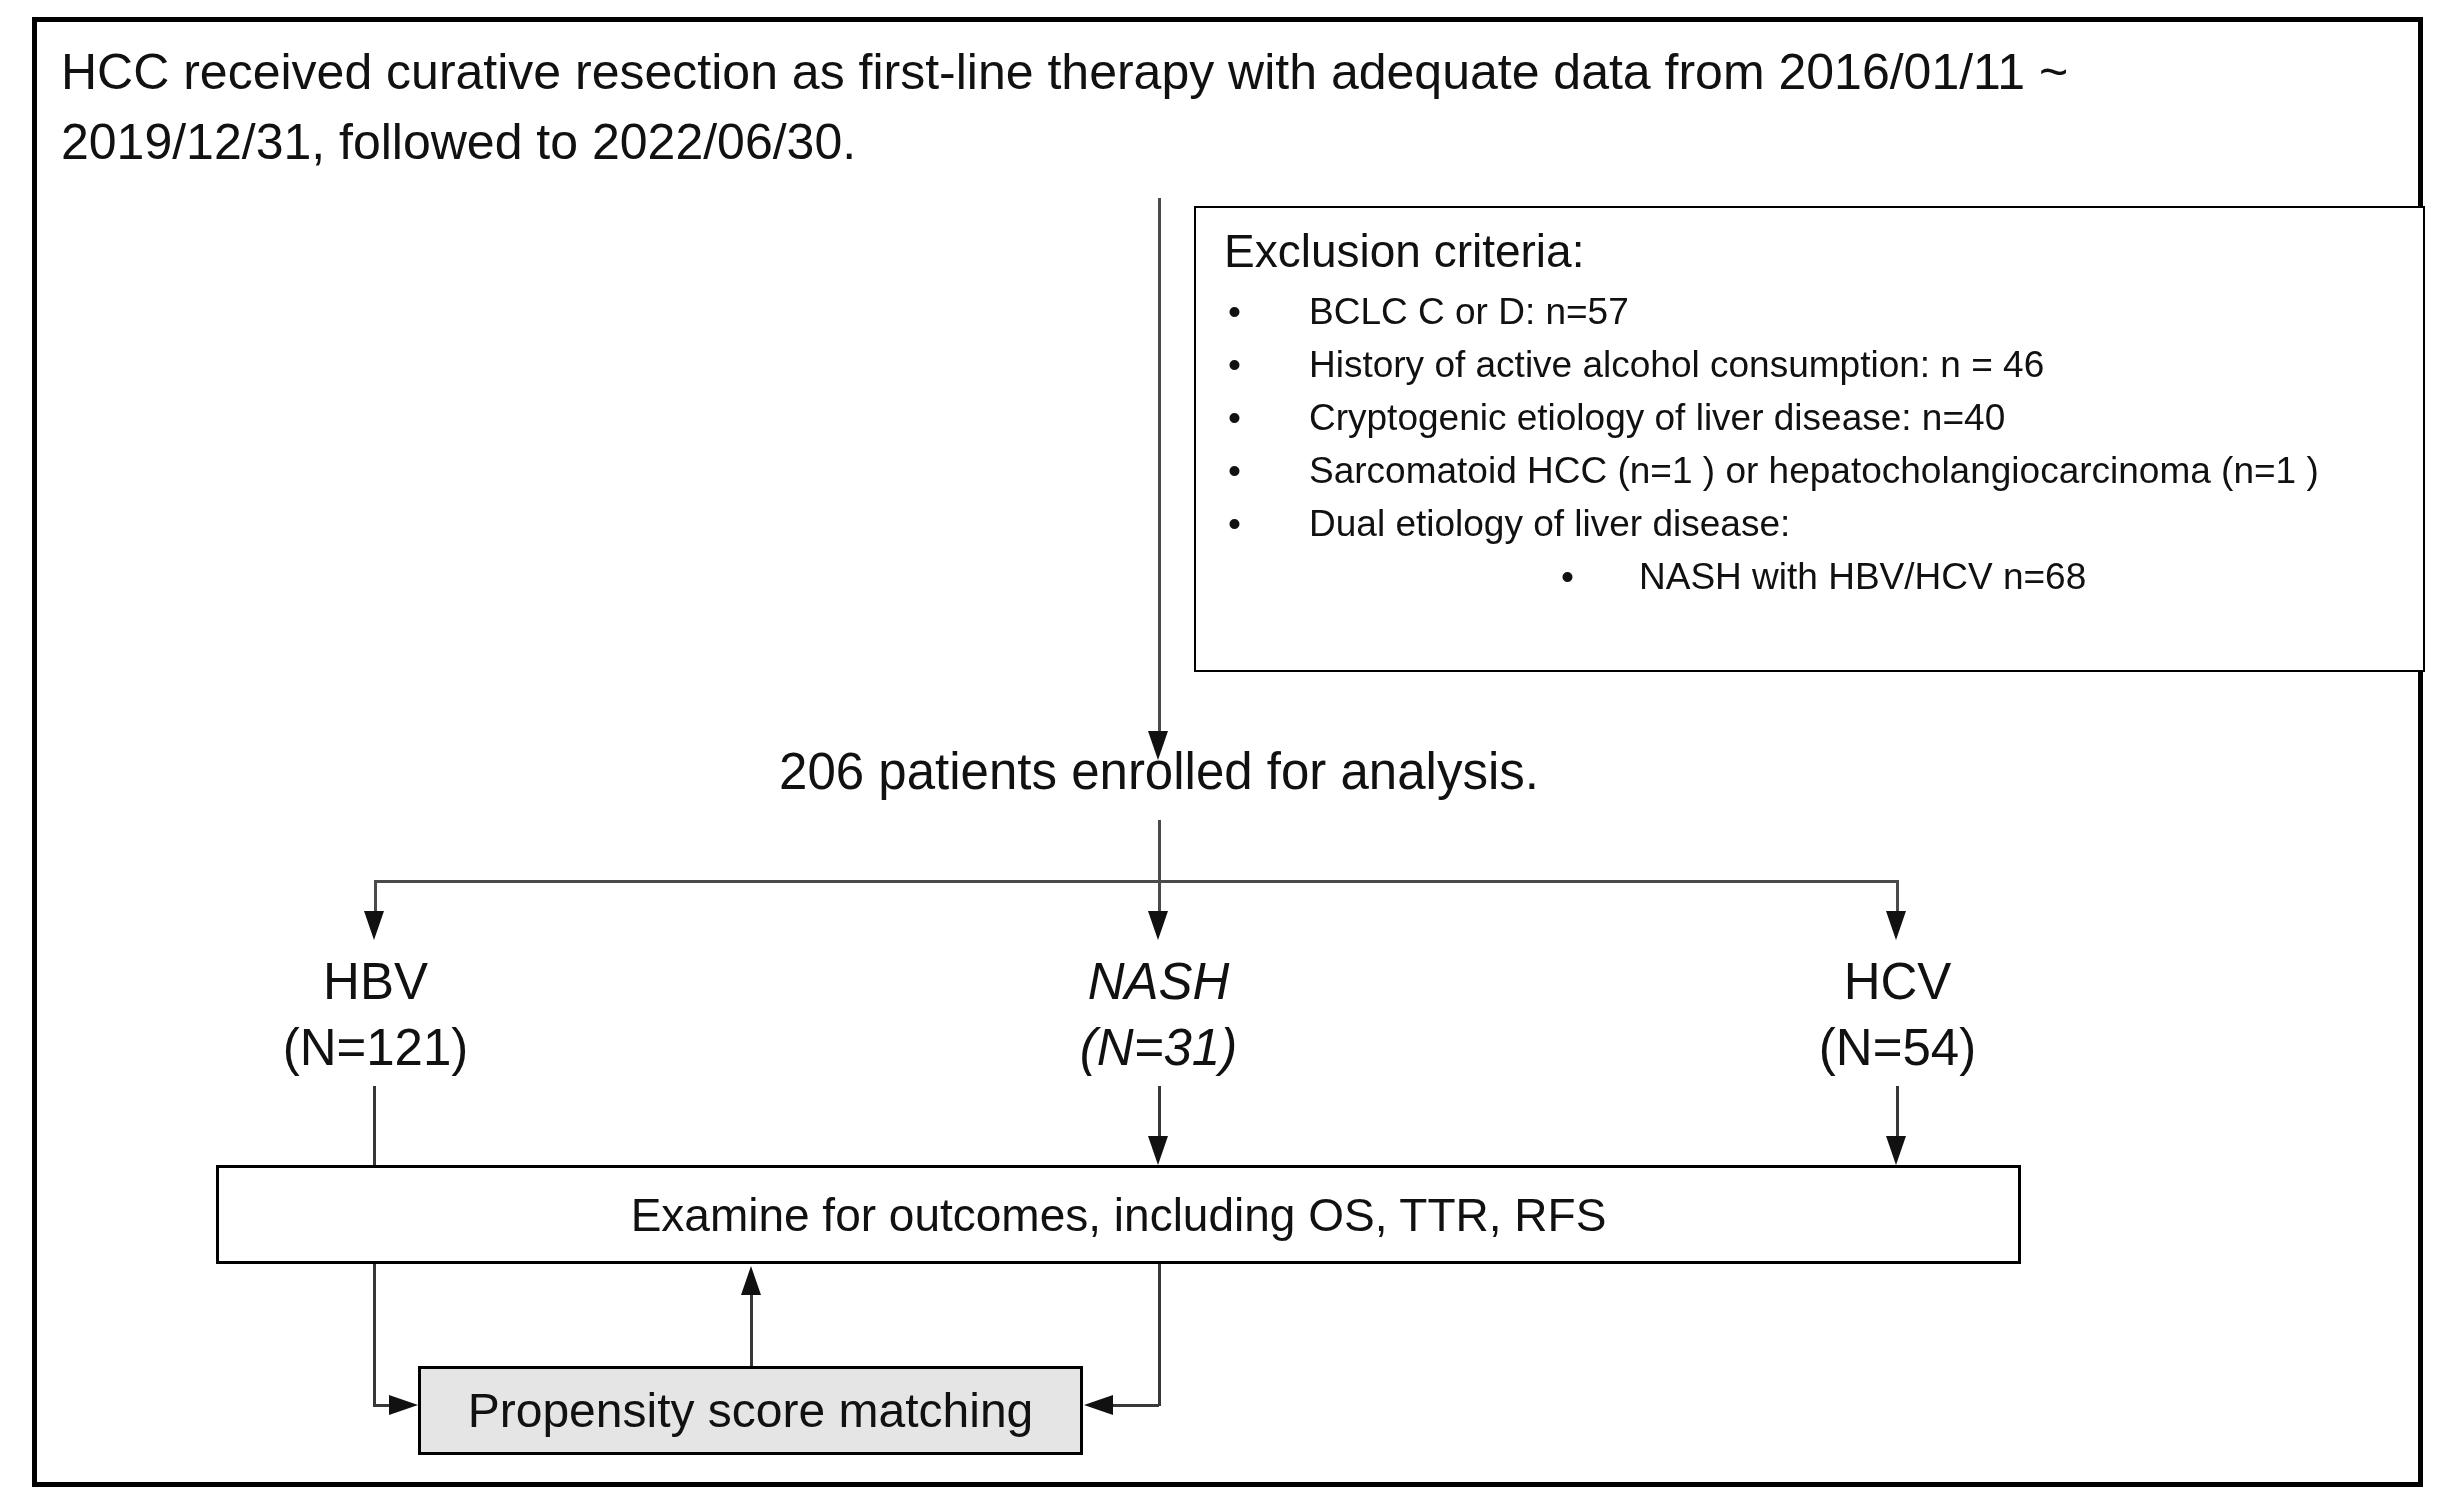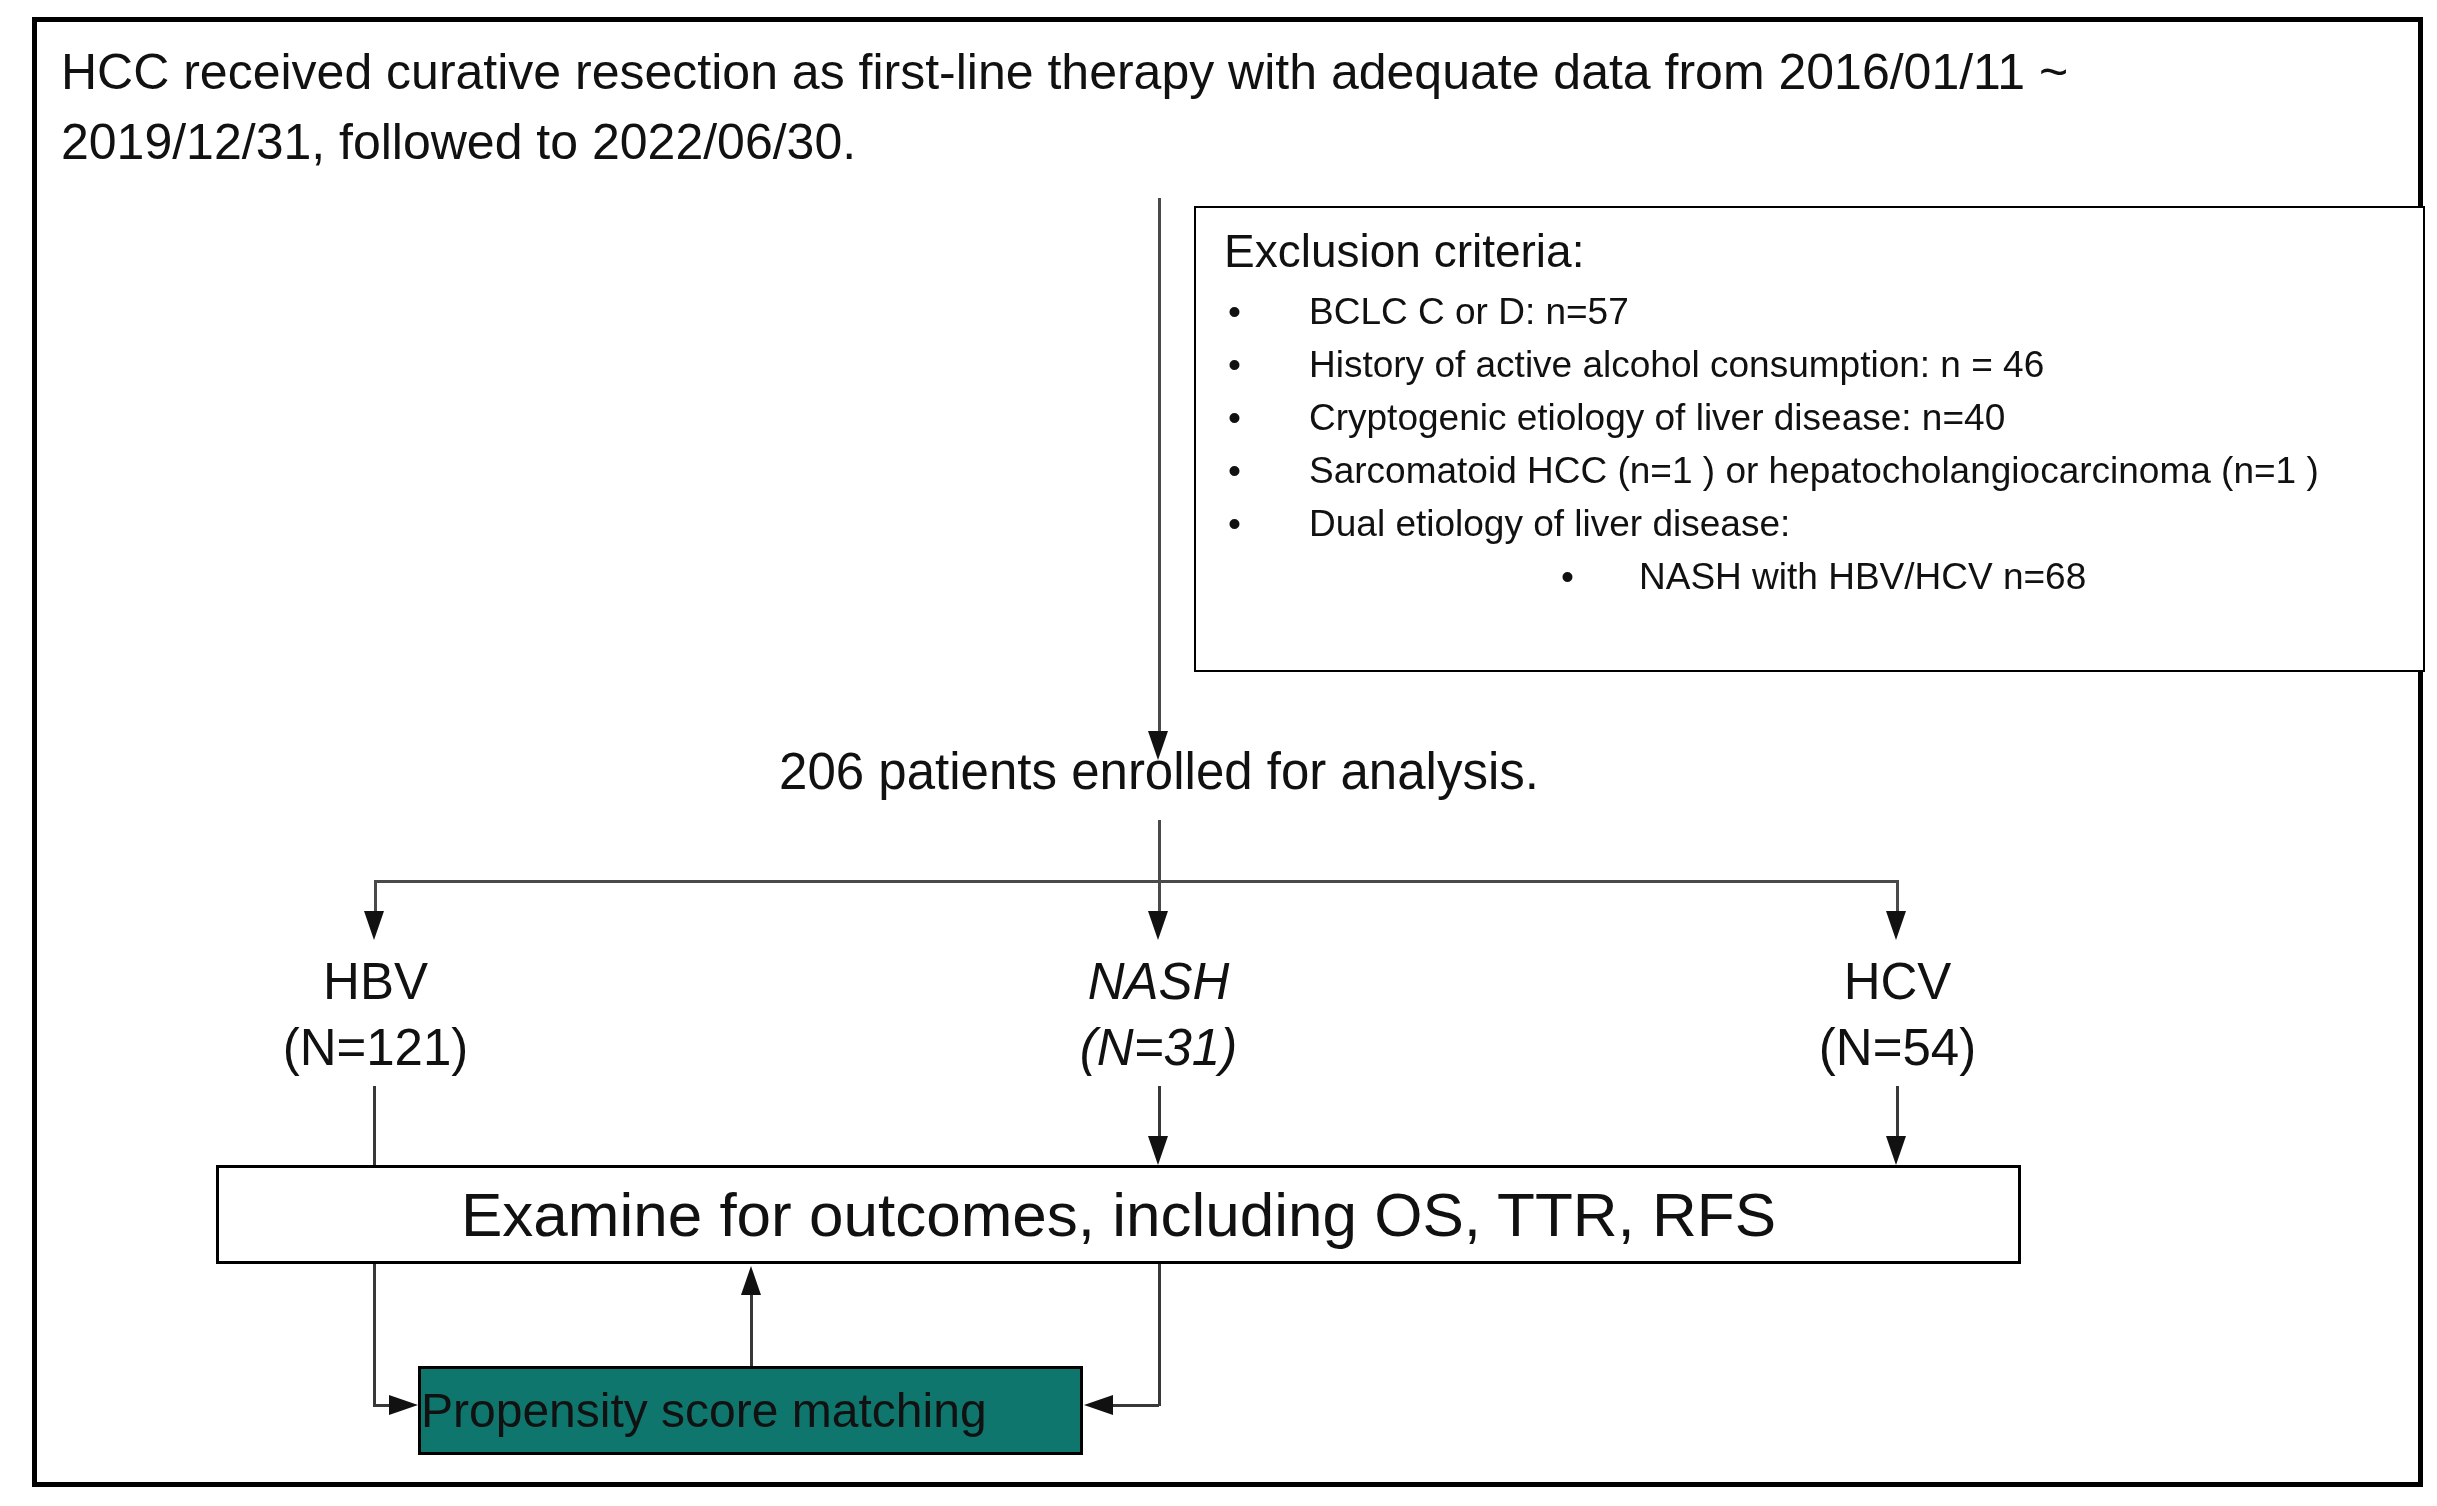--- a/index.html
+++ b/index.html
@@ -126,29 +126,29 @@
   .group-nash { left: 955px; font-style: italic; }
   .group-hcv  { left: 1694px; }
 
   
   .outcomes-box {
     left: 216px; top: 1165px;
     width: 1805px; height: 99px;
     border: 3.2px solid #000000;
     background: #ffffff;
     display: flex; align-items: center; justify-content: center;
-    font-size: 62px;
+    font-size: 46px;
     white-space: nowrap;
   }
   .matching-box {
     left: 418px; top: 1366px;
     width: 665px; height: 89px;
     border: 3.2px solid #000000;
-    background: #0f766e;
-    display: flex; align-items: center; justify-content: flex-start;
+    background: #e5e5e5;
+    display: flex; align-items: center; justify-content: center;
     font-size: 48px;
     white-space: nowrap;
   }
 </style>
 </head>
 <body>
 
 <div class="canvas">
 
   <div class="abs frame"></div>

